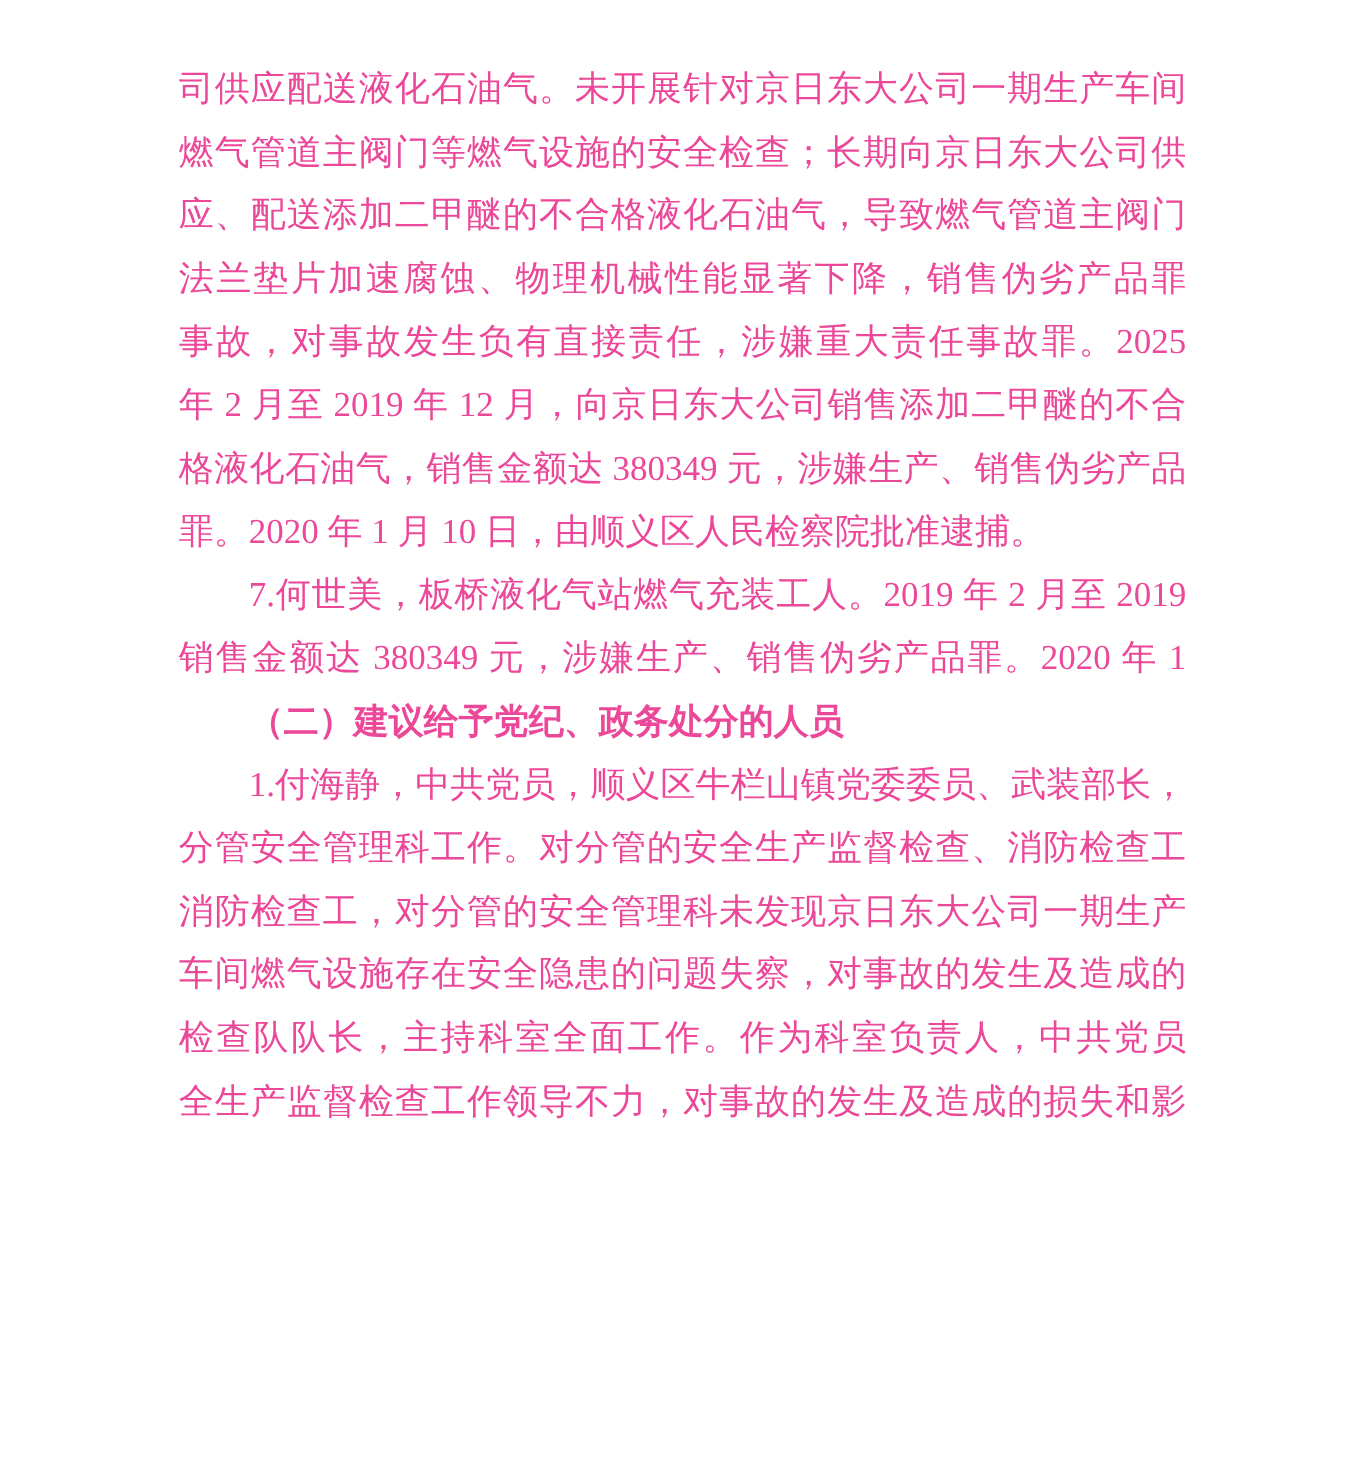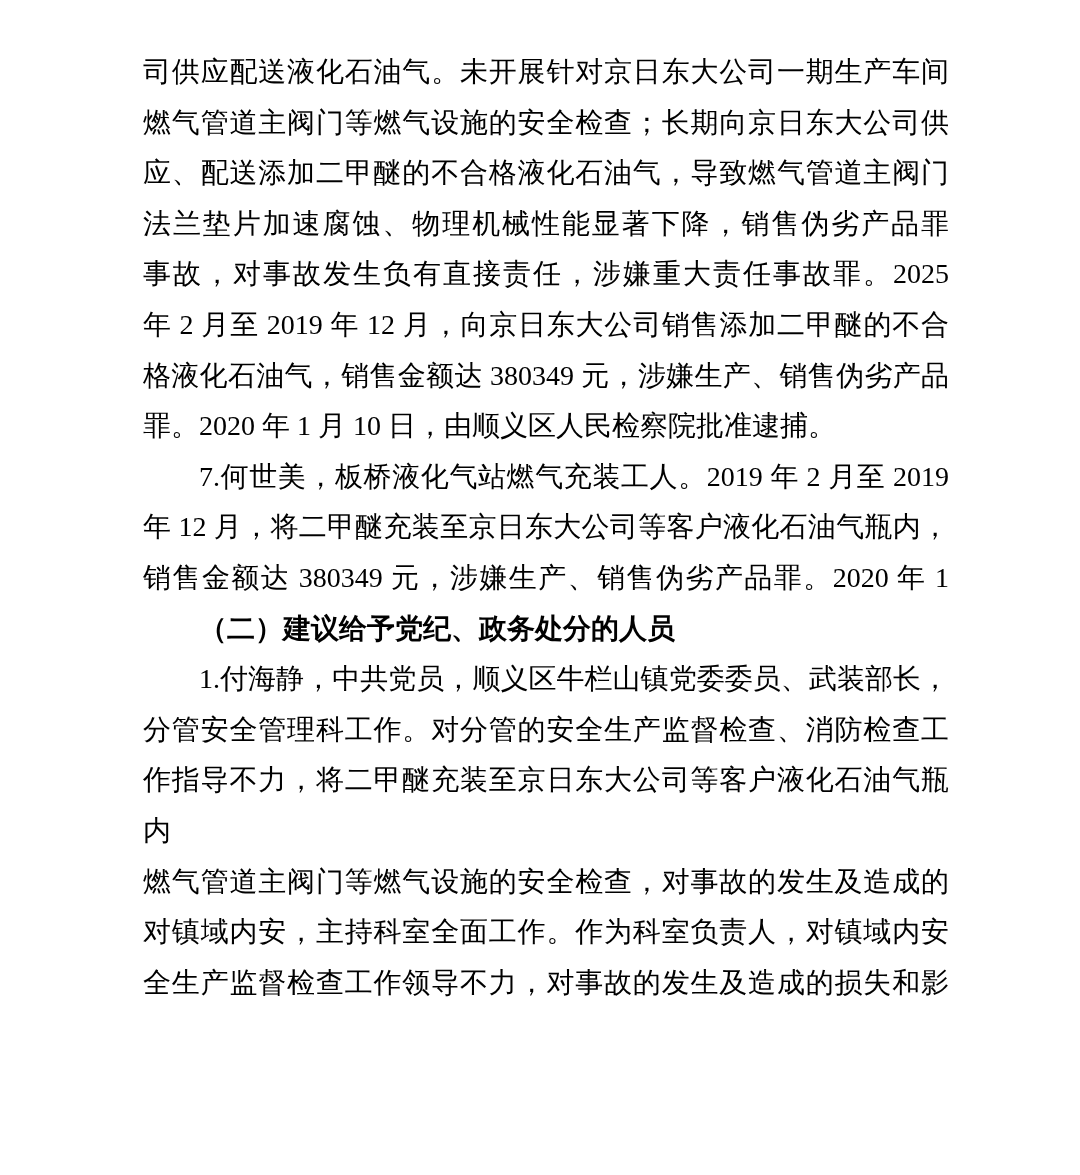--- a/index.html
+++ b/index.html
@@ -15,21 +15,21 @@
     overflow: hidden;
   }
   .textblock {
     position: absolute;
     left: 143px;
     top: 47px;
     width: 806px;
     font-family: "Liberation Serif", "DejaVu Serif", serif;
     font-size: 28px;
     line-height: 50.6px;
-    color: #000000;
+    color: #ec4899;
   }
   .para {
     margin: 0;
     padding: 0;
   }
   .para.bold .line {
     font-weight: 700;
   }
   .line {
     text-align: justify;
@@ -54,30 +54,29 @@
         <div class="line">燃气管道主阀门等燃气设施的安全检查；长期向京日东大公司供</div>
         <div class="line">应、配送添加二甲醚的不合格液化石油气，导致燃气管道主阀门</div>
         <div class="line">法兰垫片加速腐蚀、物理机械性能显著下降，销售伪劣产品罪</div>
         <div class="line">事故，对事故发生负有直接责任，涉嫌重大责任事故罪。2025</div>
         <div class="line">年 2 月至 2019 年 12 月，向京日东大公司销售添加二甲醚的不合</div>
         <div class="line">格液化石油气，销售金额达 380349 元，涉嫌生产、销售伪劣产品</div>
         <div class="line para-end">罪。2020 年 1 月 10 日，由顺义区人民检察院批准逮捕。</div>
       </div>
       <div class="para">
         <div class="line first-indent">7.何世美，板桥液化气站燃气充装工人。2019 年 2 月至 2019</div>
-        <div class="line">年 12 月，将二甲醚充装至京日东大公司等客户液化石油气瓶内，</div>
         <div class="line">销售金额达 380349 元，涉嫌生产、销售伪劣产品罪。2020 年 1</div>
       </div>
       <div class="para bold">
         <div class="line para-end first-indent">（二）建议给予党纪、政务处分的人员</div>
       </div>
       <div class="para">
         <div class="line first-indent">1.付海静，中共党员，顺义区牛栏山镇党委委员、武装部长，</div>
         <div class="line">分管安全管理科工作。对分管的安全生产监督检查、消防检查工</div>
-        <div class="line">作指导不力，将二甲醚充装至京日东大公司等客户液化石油气瓶内</div>
-        <div class="line">燃气管道主阀门等燃气设施的安全检查，对事故的发生及造成的</div>
+        <div class="line">消防检查工，对分管的安全管理科未发现京日东大公司一期生产</div>
+        <div class="line">车间燃气设施存在安全隐患的问题失察，对事故的发生及造成的</div>
       </div>
       <div class="para">
-        <div class="line">对镇域内安，主持科室全面工作。作为科室负责人，对镇域内安</div>
+        <div class="line">检查队队长，主持科室全面工作。作为科室负责人，中共党员</div>
         <div class="line">全生产监督检查工作领导不力，对事故的发生及造成的损失和影</div>
       </div>
     </div>
 </div>
 
 </body></html>

